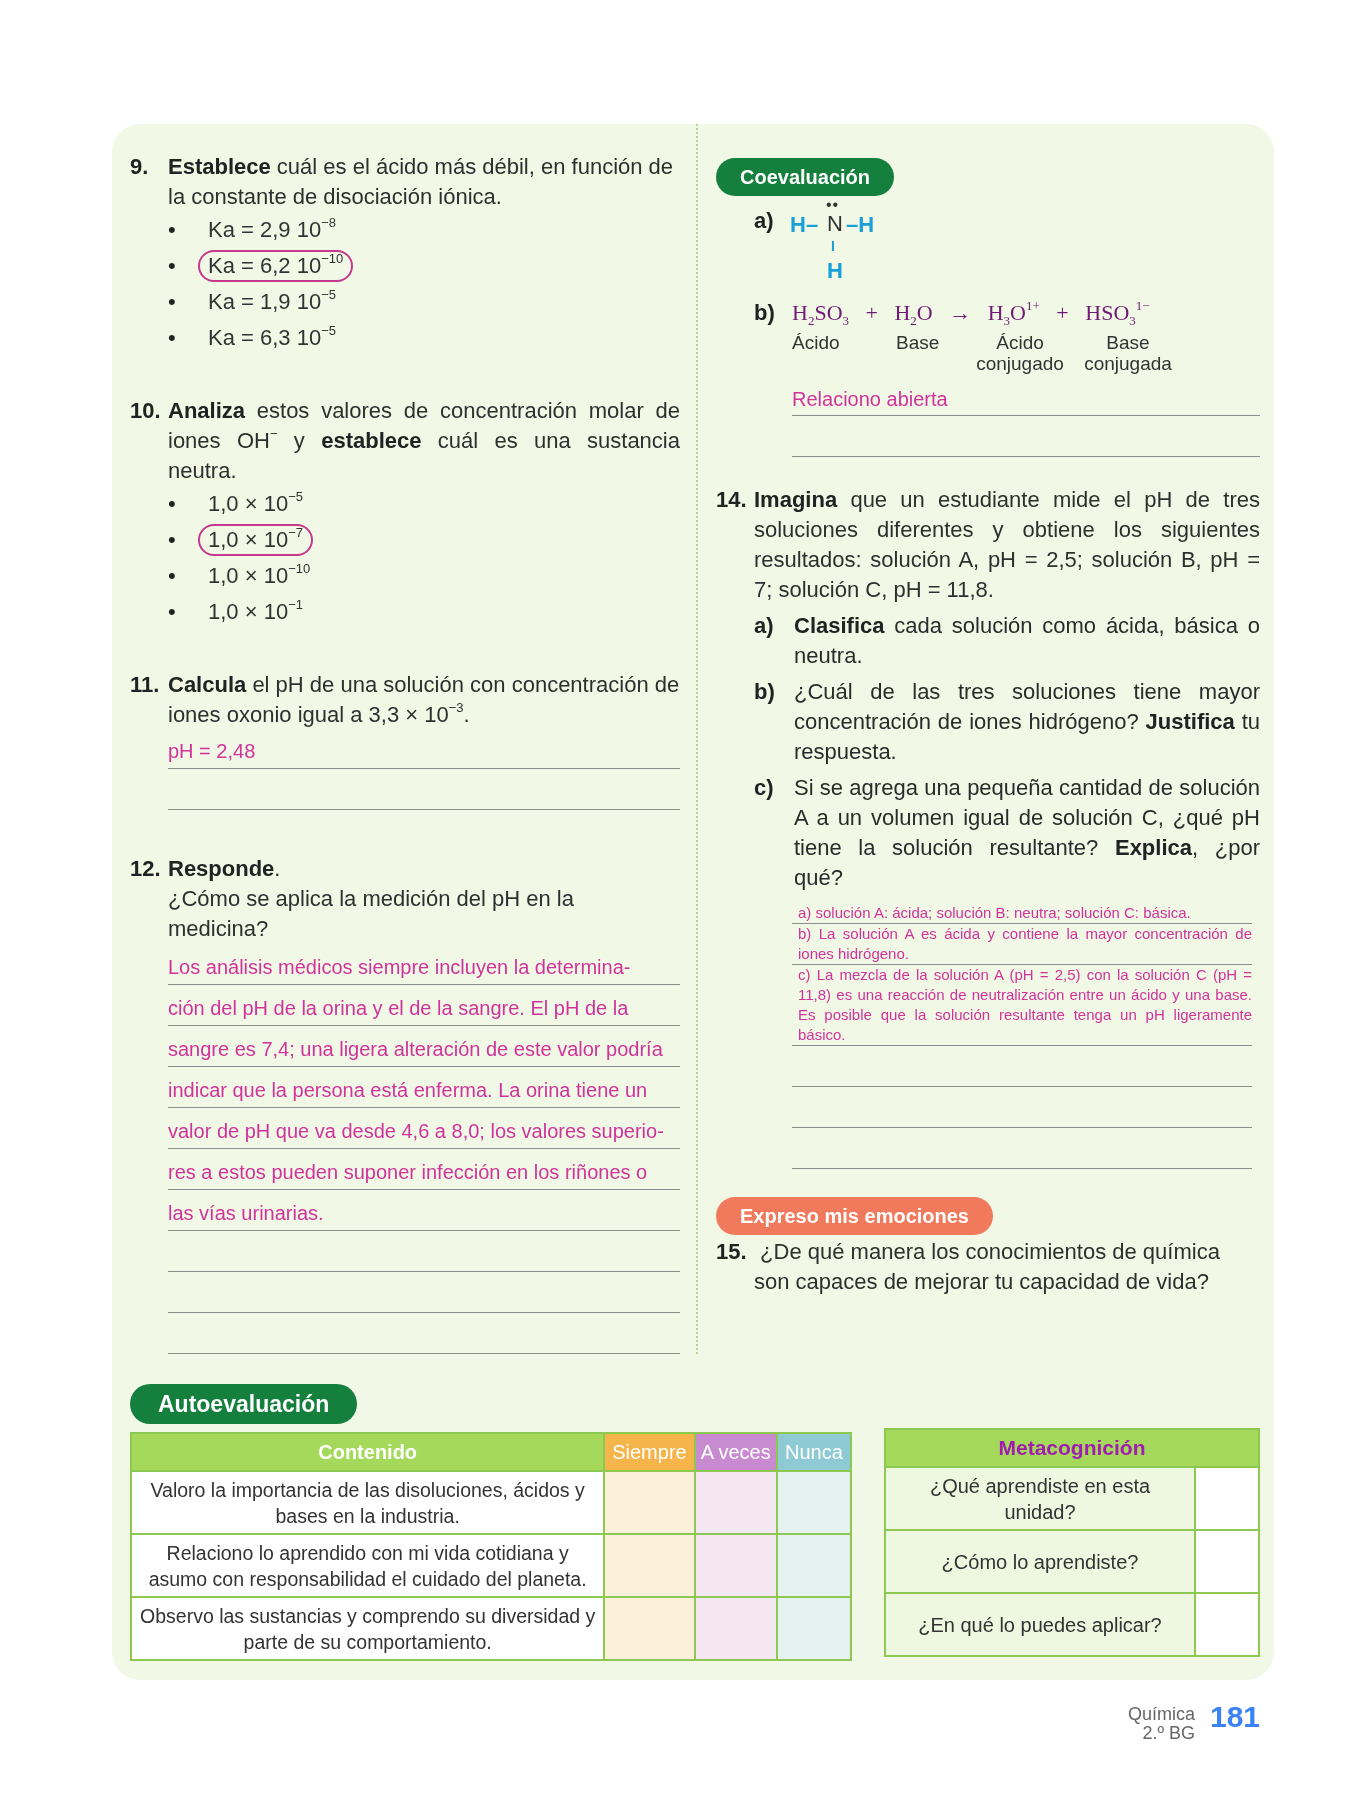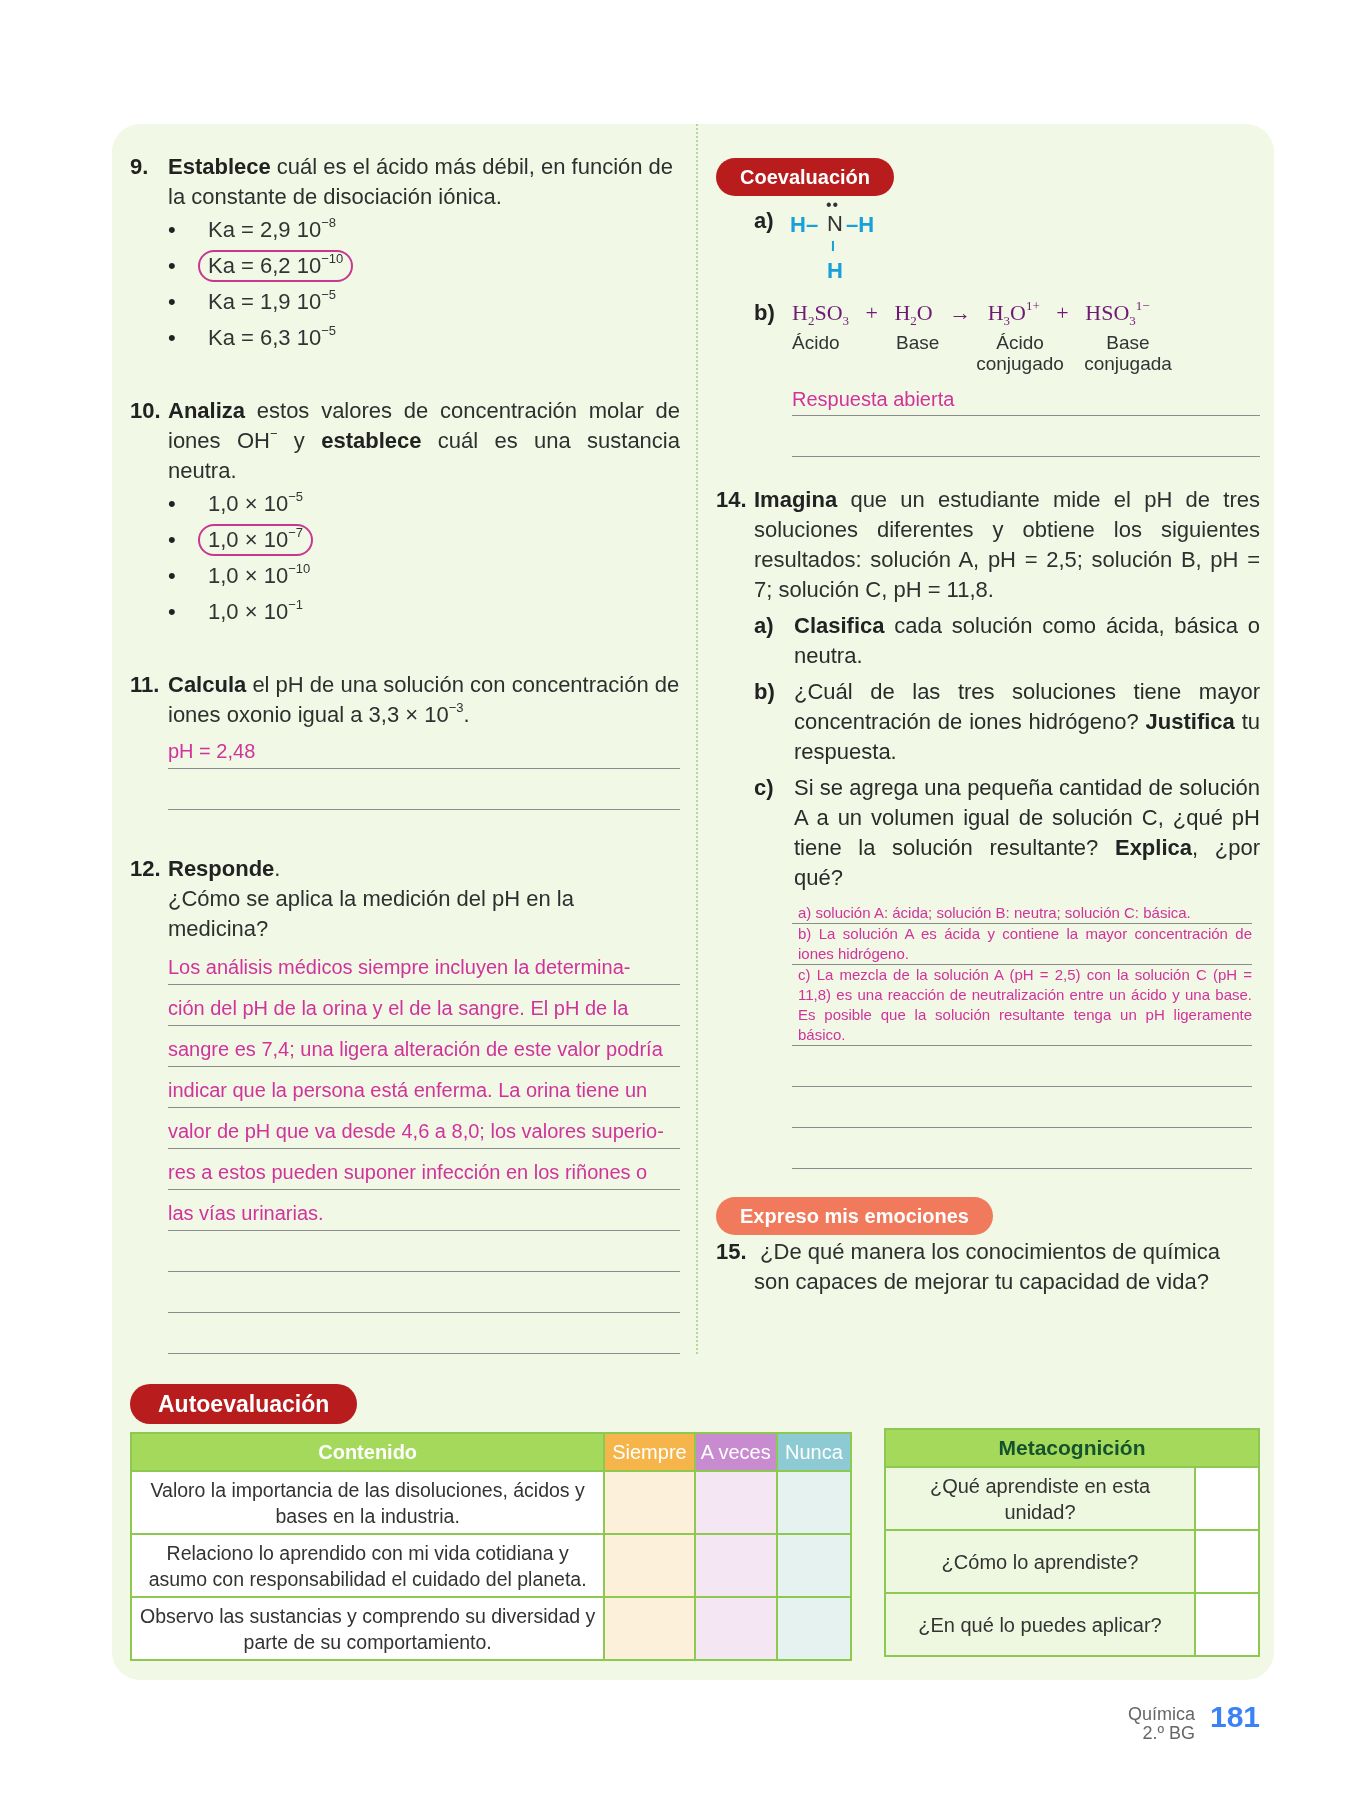--- a/index.html
+++ b/index.html
@@ -25,32 +25,32 @@
   .bullets li span.val.circled { border-color: #c8388f; }
   sup { font-size: 13px; line-height: 0; position: relative; top: -2px; }
   sub { font-size: 13px; line-height: 0; }
   .ansline { border-bottom: 1.5px solid #8c8c8c; height: 41px; color: #d1339a; font-size: 20px; line-height: 30px; padding-top: 8px; white-space: nowrap; overflow: visible; }
   .ansline.small { font-size: 15px; height: auto; line-height: 20px; padding-top: 0; white-space: normal; }
   .blankline { border-bottom: 1.5px solid #8c8c8c; height: 41px; }
   .pill {
     display: inline-block; color: #fff; font-weight: bold; border-radius: 20px;
     padding: 0 24px; height: 38px; line-height: 38px; font-size: 20px;
   }
-  .pill.green { background: #b91c1c; }
+  .pill.green { background: #15803d; }
   .pill.orange { background: #f07a5b; }
   .sublist .row { display: flex; font-size: 22px; line-height: 30px; margin-top: 6px; }
   .sublist .row .lbl { width: 40px; font-weight: bold; color: #222; flex: none; }
   .sublist .row .txt { flex: 1; text-align: justify; }
   .lewis { font-family: "Liberation Sans", sans-serif; font-weight: bold; color: #1aa0d8; font-size: 22px; }
   table { border-collapse: collapse; text-align: center; }
   .auto-table td, .auto-table th { border: 2px solid #8dc951; }
   .auto-table th { height: 38px; font-weight: normal; color: #fff; font-size: 20px; }
   .auto-table td { height: 63px; font-size: 19.5px; line-height: 26px; color: #333; padding: 2px 4px; background: #fff; vertical-align: middle; }
   .meta-table td, .meta-table th { border: 2px solid #8dc951; }
-  .meta-table th { height: 38px; background: #a5d95b; color: #14532d; font-size: 21px; font-weight: bold; }
+  .meta-table th { height: 38px; background: #a5d95b; color: #a21caf; font-size: 21px; font-weight: bold; }
   .meta-table td { height: 63px; font-size: 20px; line-height: 26px; color: #333; padding: 2px 12px; background: #eef7e0; }
   .meta-table td.box { background: #ffffff; width: 64px; }
   .footer-subject { position: absolute; right: 155px; top: 1705px; text-align: right; font-size: 18px; line-height: 19px; color: #666; }
   .footer-page { position: absolute; left: 1210px; top: 1700px; font-size: 30px; font-weight: bold; color: #3b82f6; }
 </style>
 </head>
 <body>
 
 <div class="panel"></div>
 <div class="divider"></div>
@@ -132,21 +132,21 @@
       <div style="position:absolute; left:38px; top:32px; font-size:19px; line-height:21px; color:#333;">
         <span style="position:absolute; left:0; width:80px;">Ácido</span>
         <span style="position:absolute; left:104px; width:80px;">Base</span>
         <span style="position:absolute; left:178px; width:100px; text-align:center; white-space:pre-line;">Ácido
 conjugado</span>
         <span style="position:absolute; left:286px; width:100px; text-align:center; white-space:pre-line;">Base
 conjugada</span>
       </div>
     </div>
     <div style="margin-left:76px; margin-top:-4px;">
-      <div class="ansline" style="height:36px; padding-top:4px;">Respuesta abierta</div>
+      <div class="ansline" style="height:36px; padding-top:4px;">Relaciono abierta</div>
       <div class="blankline"></div>
     </div>
   </div>
 
   <div style="margin-top:28px;">
     <p class="q hang" style="text-align:justify"><span class="qnum" style="width:38px;text-indent:0">14.</span><span class="b">Imagina</span><span> que un estudiante mide el pH de tres soluciones diferentes y obtiene los siguientes resultados: solución A, pH = 2,5; solución B, pH = 7; solución C, pH = 11,8.</span></p>
     <div class="sublist" style="margin-left:38px; margin-top:4px;">
       <div class="row">
           <span class="lbl">a)</span>
           <span class="txt"><span class="b">Clasifica</span><span> cada solución como ácida, básica o neutra.</span></span>

